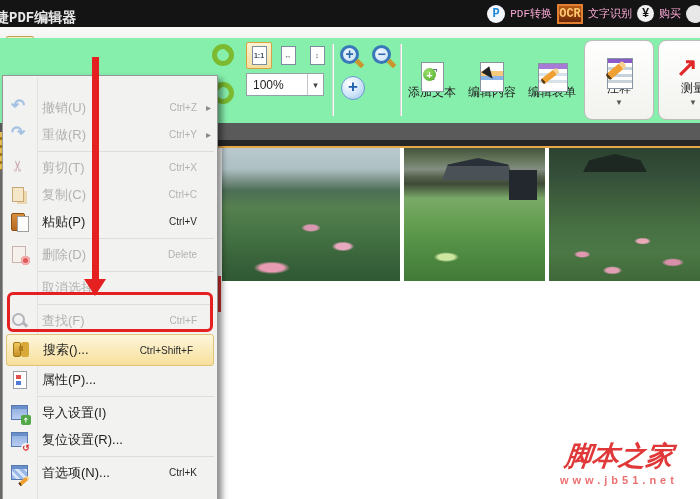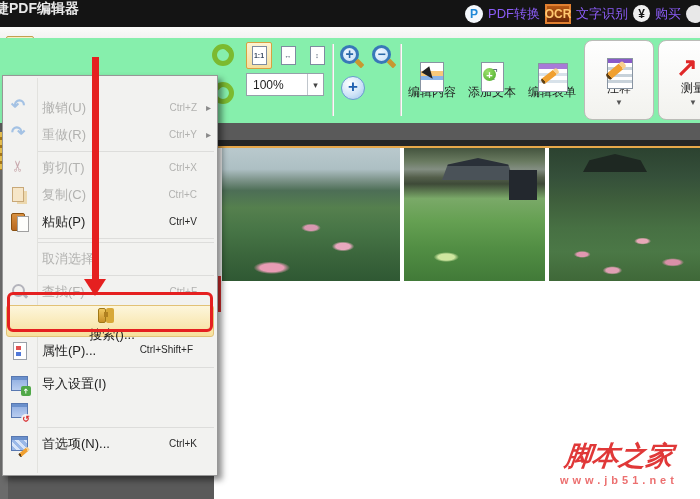--- a/index.html
+++ b/index.html
@@ -4,25 +4,25 @@
 <style>
   * { margin:0; padding:0; box-sizing:border-box; }
   html,body { background:#333; }
   #screen {
     position:relative; width:700px; height:499px; overflow:hidden;
     background:#5a5a5a; font-family:"Liberation Sans", sans-serif;
   }
 
   
   .titlebar { position:absolute; left:0; top:0; width:700px; height:27px;
-    background:#141414; display:flex; align-items:flex-start; color:#f0f0f0; }
+    background:#141414; display:flex; align-items:flex-end; color:#f0f0f0;font-family:Liberation Mono, monospace; }
   .tb-title { margin-left:-5px; font-size:14px; font-weight:bold; color:#e8e8e8; white-space:nowrap; }
   .tb-actions { position:absolute; right:-9px; top:0; height:27px; display:flex; align-items:center; gap:5px; }
   .tb-action { display:flex; align-items:center; gap:5px; }
-  .tb-action-label { font-size:13px; color:#8b5cf6; white-space:nowrap; }
+  .tb-action-label { font-size:11px; color:#f9a8d4; white-space:nowrap; }
   .ticon { display:flex; align-items:center; justify-content:center; font-weight:bold; }
   .ic-pdf-convert-icon { width:18px; height:18px; border-radius:50%; background:#f4f8fc; color:#1e88d8; font-size:12px; }
   .ic-ocr-icon { width:26px; height:20px; background:linear-gradient(#b85a14,#6a2606); border:2px solid #e08030; color:#ffc870; font-size:12px; letter-spacing:0; }
   .ic-buy-icon { width:17px; height:17px; border-radius:50%; background:#f0f0f0; color:#141414; font-size:12px; }
   .ic-user-icon { width:18px; height:18px; border-radius:50%; background:#e8e8e8; color:#2a2a2a; font-size:11px; }
 
   
   .menubar { position:absolute; left:0; top:27px; width:700px; height:28px;
     background:linear-gradient(#fbfbfa,#e7e7e4); border-bottom:1px solid #c6c6c2;
     display:flex; align-items:center; padding-left:6px; gap:3px; }
@@ -144,21 +144,21 @@
   .wm-title { font-family:"DejaVu Serif","Liberation Serif",serif; font-style:italic; font-weight:bold;
     font-size:27px; color:#e03838; white-space:nowrap; transform:skewX(-6deg); }
   .wm-url { margin-top:0; font-size:11px; font-weight:bold; color:#ec7070; letter-spacing:4px; white-space:nowrap; }
 
   
   .edit-menu { position:absolute; left:2px; top:55px; width:216px; background:#f2f2f0;
     border:1px solid #979797; box-shadow:4px 4px 6px rgba(0,0,0,.45); padding:18px 0; z-index:10;margin-top:20px; }
   .edit-menu::before { content:""; position:absolute; left:34px; top:2px; bottom:2px; width:1px; background:#e2e2de; }
   .menu-item { position:relative; height:27px; display:flex; align-items:center; padding-left:7px; }
   .menu-item.highlighted { height:32px; margin:0 3px; padding-left:4px; border:1px solid #e2c276; border-radius:3px;
-    background:linear-gradient(#fdf6dc,#f7e09c);flex-direction:column; }
+    background:linear-gradient(#fdf6dc,#f7e09c); }
   .slot-icon { position:relative; width:20px; height:20px; margin-right:12px; flex:none; }
   .mi-label { font-size:13px; color:#1e1e1e; white-space:nowrap; }
   .mi-shortcut { margin-left:auto; margin-right:20px; font-size:10px; color:#2a2a2a; white-space:nowrap; }
   .menu-item.disabled .mi-label, .menu-item.disabled .mi-shortcut { color:#b2b2b0; }
   .submenu-arrow { position:absolute; right:6px; font-size:10px; color:#8a8a8a; }
   .menu-sep { height:1px; background:#dddddb; margin:3px 3px 2px 35px; }
 
   
   .ic-undo-icon::before, .ic-redo-icon::before { position:absolute; left:1px; top:-3px; font-size:17px; font-weight:bold; color:#a4c2e4; }
   .ic-undo-icon::before { content:"↶"; } .ic-redo-icon::before { content:"↷"; }
@@ -275,30 +275,30 @@
     <div class="mag plus"></div>
     <div class="mag minus"></div>
     <div class="plus-circle"></div>
 
     <div class="tb-sep" style="left:332px"></div>
     <div class="tb-sep" style="left:400px"></div>
 
     <div class="big-buttons">
 
         <div class="big-btn">
-          <span class="tb-icon slot-icon ic-edit-content-icon"><span class="glyph"></span></span>
-          <span class="tb-label">编辑内容</span>
-
-        </div>
-
-        <div class="big-btn">
           <span class="tb-icon slot-icon ic-add-text-icon">
             <span class="glyph">T</span>
           </span>
           <span class="tb-label">添加文本</span>
+
+        </div>
+
+        <div class="big-btn">
+          <span class="tb-icon slot-icon ic-edit-content-icon"><span class="glyph"></span></span>
+          <span class="tb-label">编辑内容</span>
 
         </div>
 
         <div class="big-btn">
           <span class="tb-icon slot-icon ic-edit-form-icon"><span class="glyph"></span></span>
           <span class="tb-label">编辑表单</span>
 
         </div>
 
         <div class="big-btn dropdown">
@@ -379,20 +379,26 @@
 
       </div>
 
       <div class="menu-item">
         <span class="slot-icon ic-paste-icon"></span>
         <span class="mi-label">粘贴(P)</span>
         <span class="mi-shortcut">Ctrl+V</span>
 
       </div>
     <div class="menu-sep"></div>
+      <div class="menu-item disabled">
+        <span class="slot-icon ic-delete-icon"></span>
+        <span class="mi-label">删除(D)</span>
+        <span class="mi-shortcut">Delete</span>
+
+      </div>
     <div class="menu-sep"></div>
       <div class="menu-item disabled">
         <span class="slot-icon"></span>
         <span class="mi-label">取消选择</span>
 
       </div>
     <div class="menu-sep"></div>
       <div class="menu-item disabled">
         <span class="slot-icon ic-find-icon"></span>
         <span class="mi-label">查找(F)</span>
@@ -415,20 +421,21 @@
     <div class="menu-sep"></div>
 
       <div class="menu-item">
         <span class="slot-icon ic-import-settings-icon"></span>
         <span class="mi-label">导入设置(I)</span>
 
       </div>
 
       <div class="menu-item">
         <span class="slot-icon ic-reset-settings-icon"></span>
+        <span class="mi-label">复位设置(R)...</span>
 
       </div>
     <div class="menu-sep"></div>
       <div class="menu-item">
         <span class="slot-icon ic-preferences-icon"></span>
         <span class="mi-label">首选项(N)...</span>
         <span class="mi-shortcut">Ctrl+K</span>
 
       </div>
     </div>

